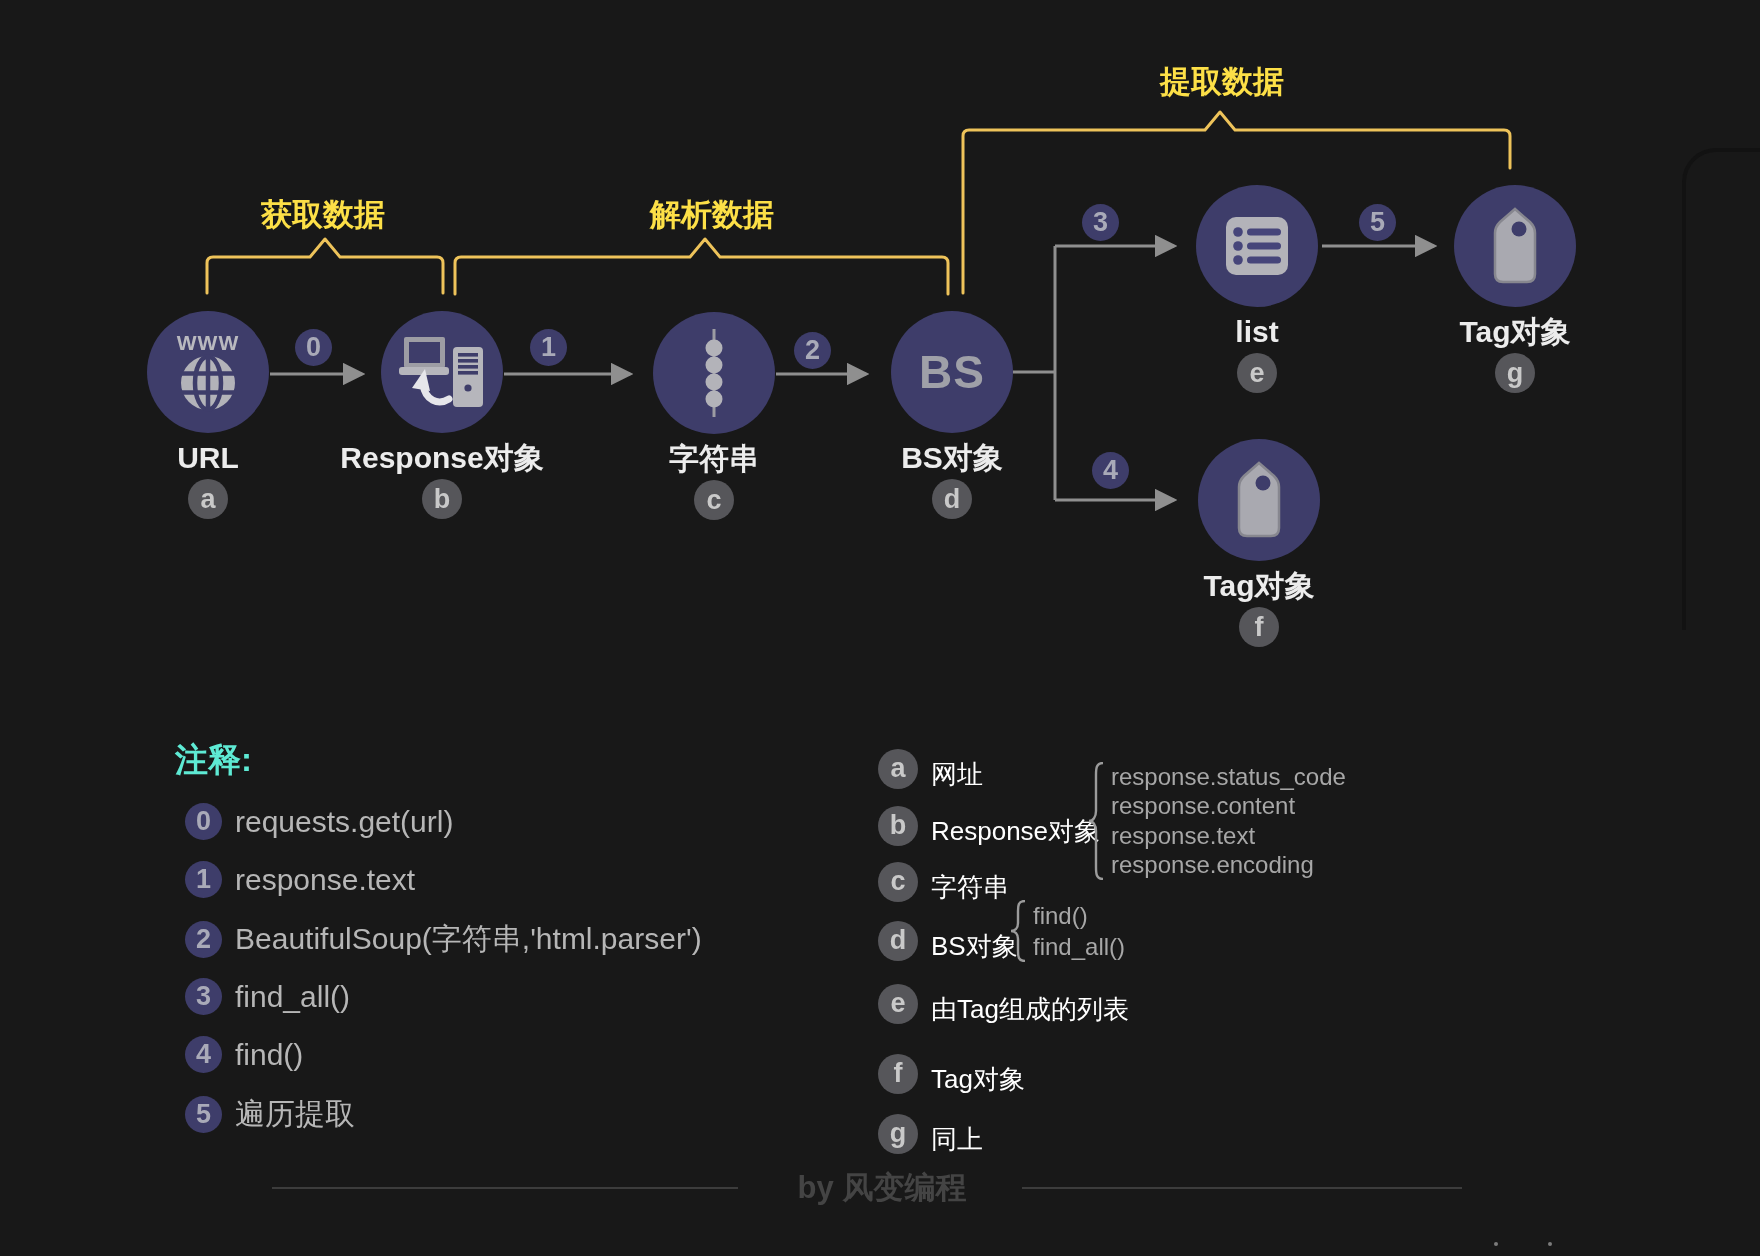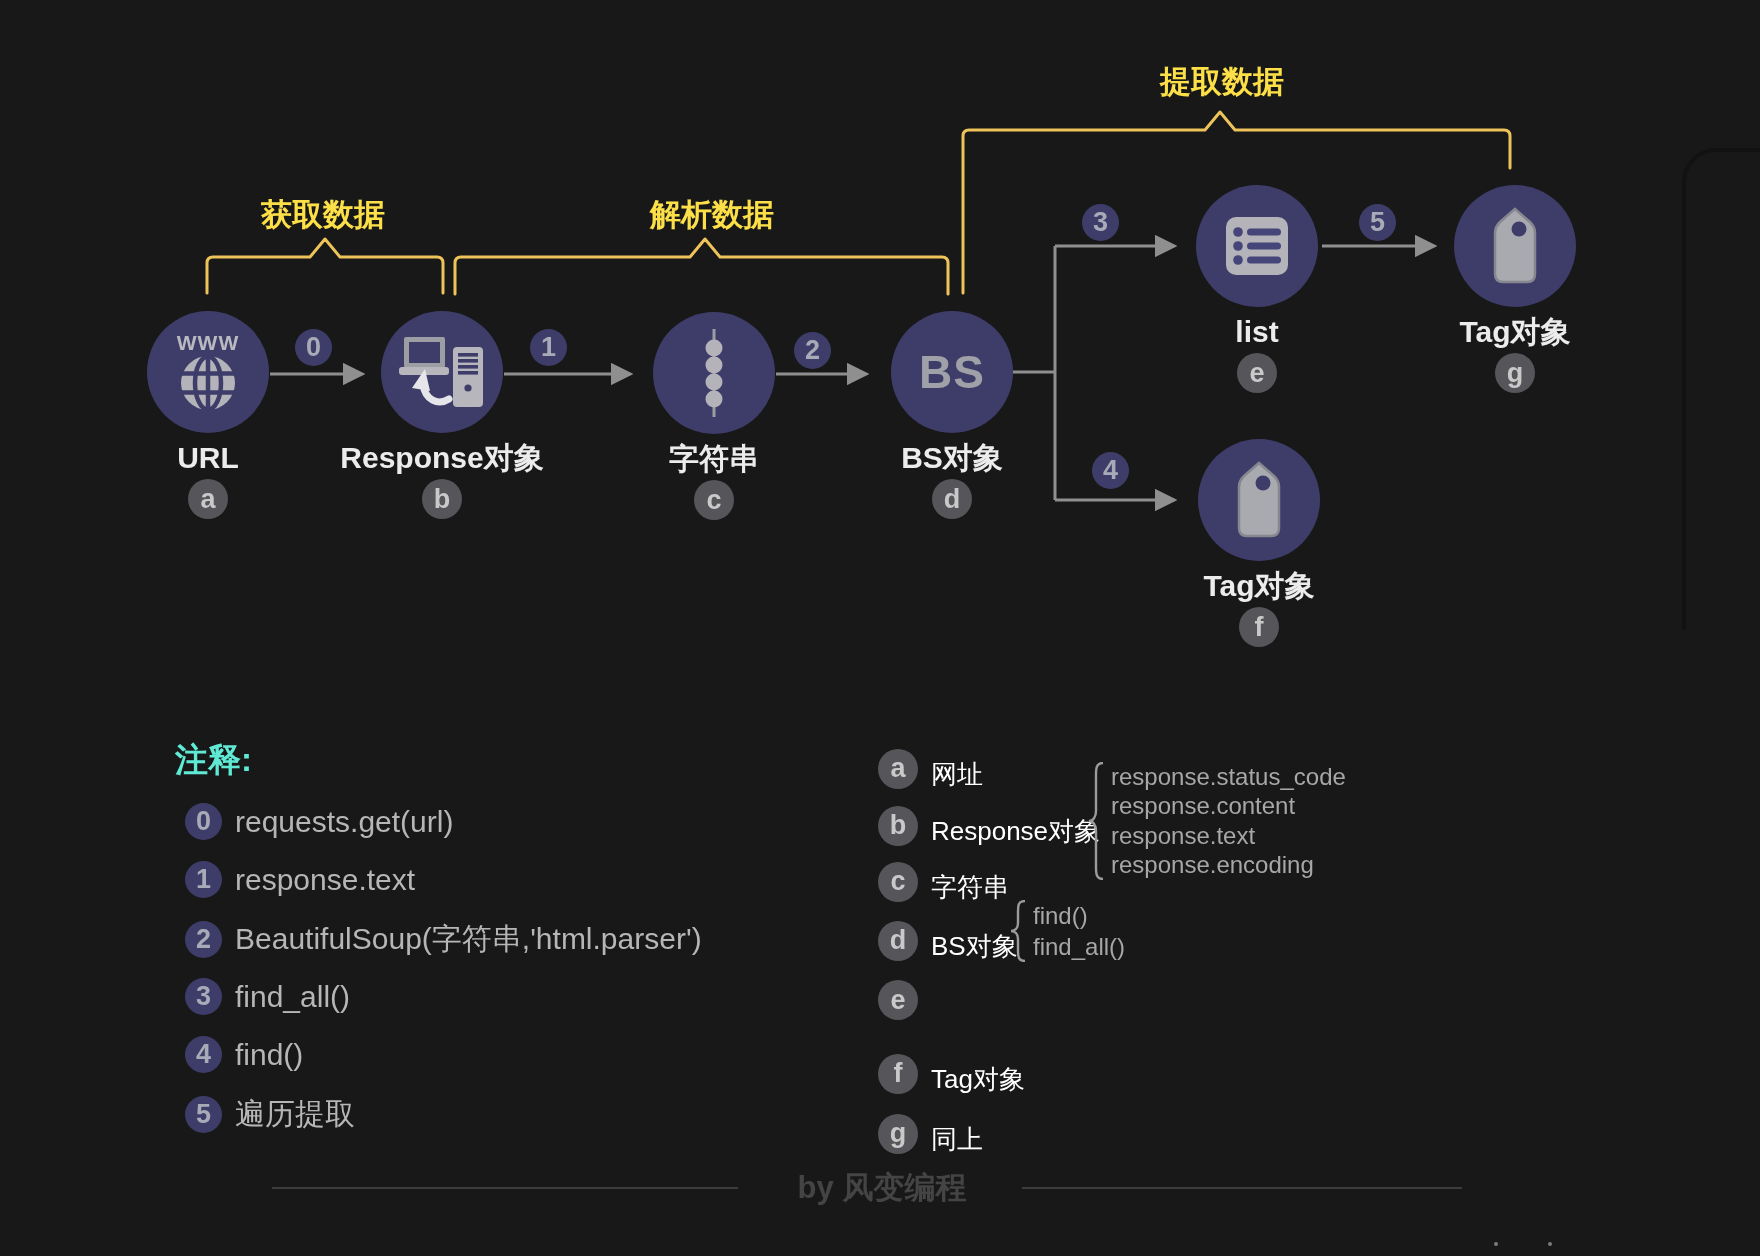--- a/index.html
+++ b/index.html
@@ -239,20 +239,21 @@
   <div class="legend-row" style="top:858px">
     <div class="letter-badge" style="position:static;transform:none">c</div>
     <div class="legend-text">字符串</div>
   </div>
   <div class="legend-row" style="top:917px">
     <div class="letter-badge" style="position:static;transform:none">d</div>
     <div class="legend-text">BS对象</div>
   </div>
   <div class="legend-row" style="top:980px">
     <div class="letter-badge" style="position:static;transform:none">e</div>
+    <div class="legend-text">由Tag组成的列表</div>
   </div>
   <div class="legend-row" style="top:1050px">
     <div class="letter-badge" style="position:static;transform:none">f</div>
     <div class="legend-text">Tag对象</div>
   </div>
   <div class="legend-row" style="top:1110px">
     <div class="letter-badge" style="position:static;transform:none">g</div>
     <div class="legend-text">同上</div>
   </div>
 

